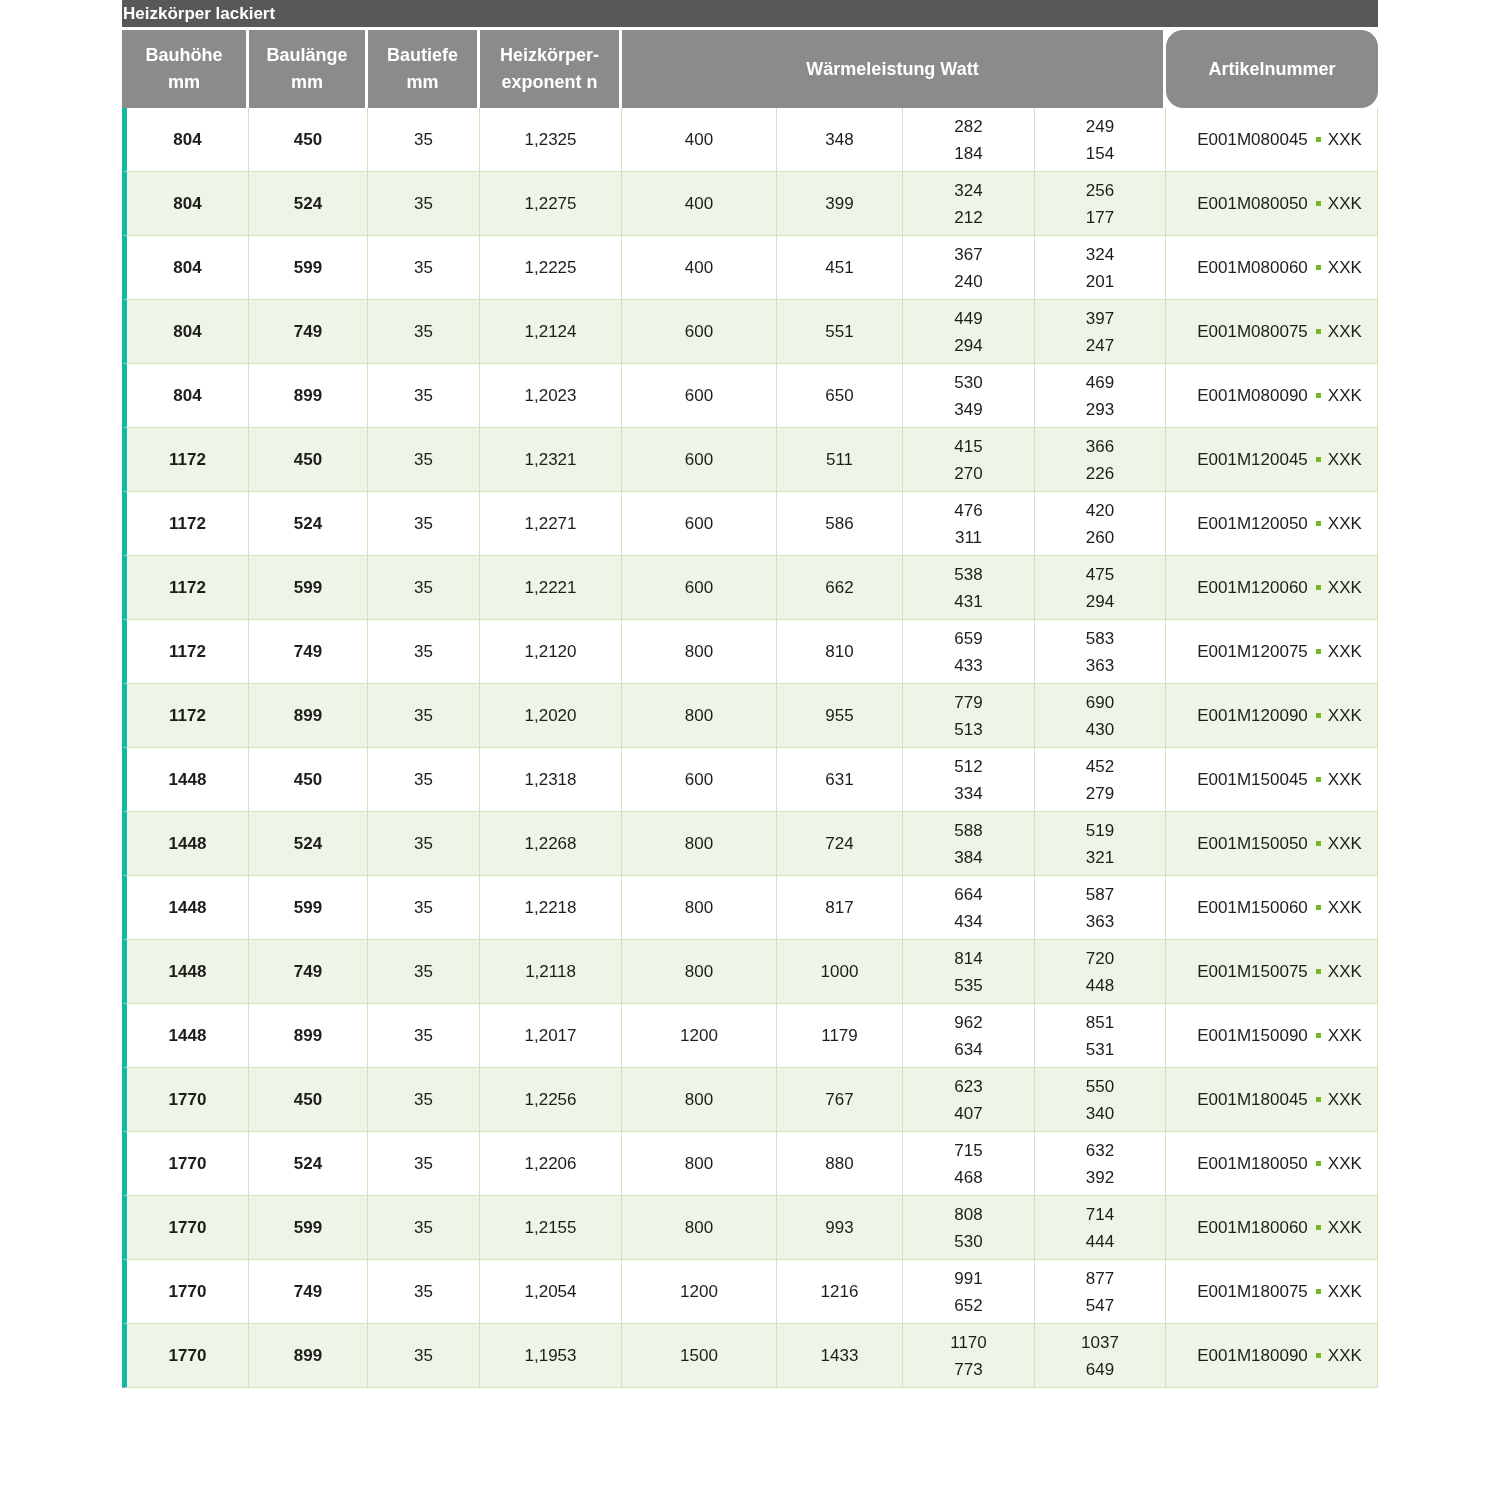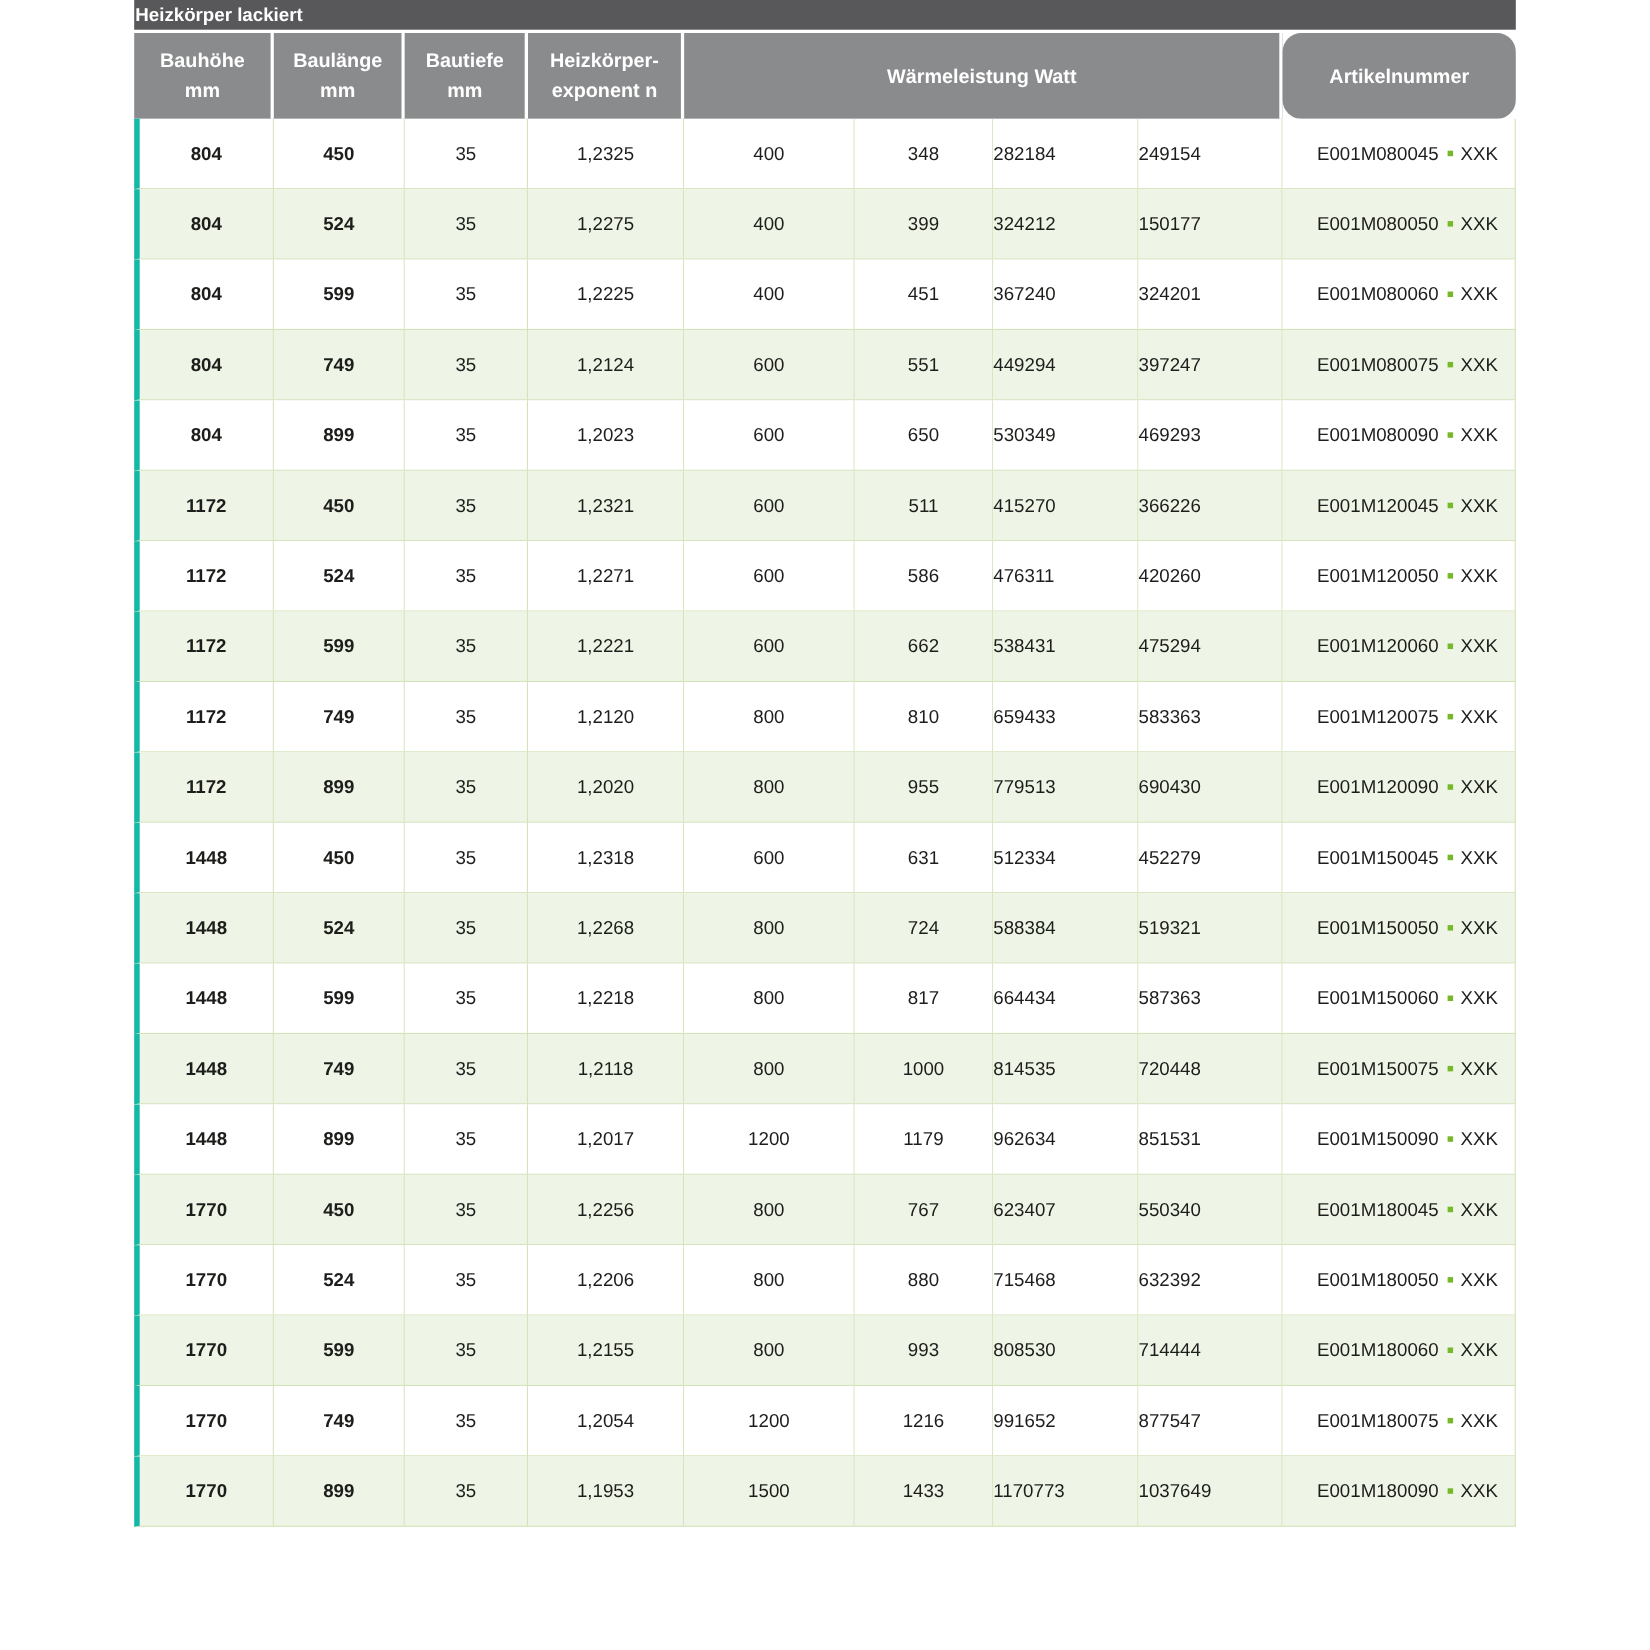--- a/index.html
+++ b/index.html
@@ -65,21 +65,21 @@
     font-size: 17px;
     background: #ffffff;
     border-right: 1px solid #d3e3ba;
     border-bottom: 1px solid #d3e3ba;
   }
   tbody td:first-child { border-left: 5px solid #14b8a6; }
   tbody tr.alt td { background: #eef5e6; }
 
   td.bold { font-weight: bold; }
 
-  .stack { display: flex; flex-direction: row; line-height: 27px; }
+  .stack { display: flex; flex-direction: column; line-height: 27px; }
 
   td.artikel { text-align: center; padding-left: 16px; }
   .dot {
     display: inline-block;
     width: 5px; height: 5px;
     background: #76b82a;
     margin: 0 7px 2px 8px;
     vertical-align: middle;
   }
 </style>
@@ -150,21 +150,21 @@
     <td>400</td>
     <td>399</td>
     <td>
       <div class="stack">
         <span>324</span>
         <span>212</span>
       </div>
     </td>
     <td>
       <div class="stack">
-        <span>150</span>
+        <span>256</span>
         <span>177</span>
       </div>
     </td>
     <td class="artikel">
       <span>E001M080050</span><span class="dot"></span><span>XXK</span>
     </td>
   </tr>
         <tr>
     <td class="bold">804</td>
     <td class="bold">599</td>

